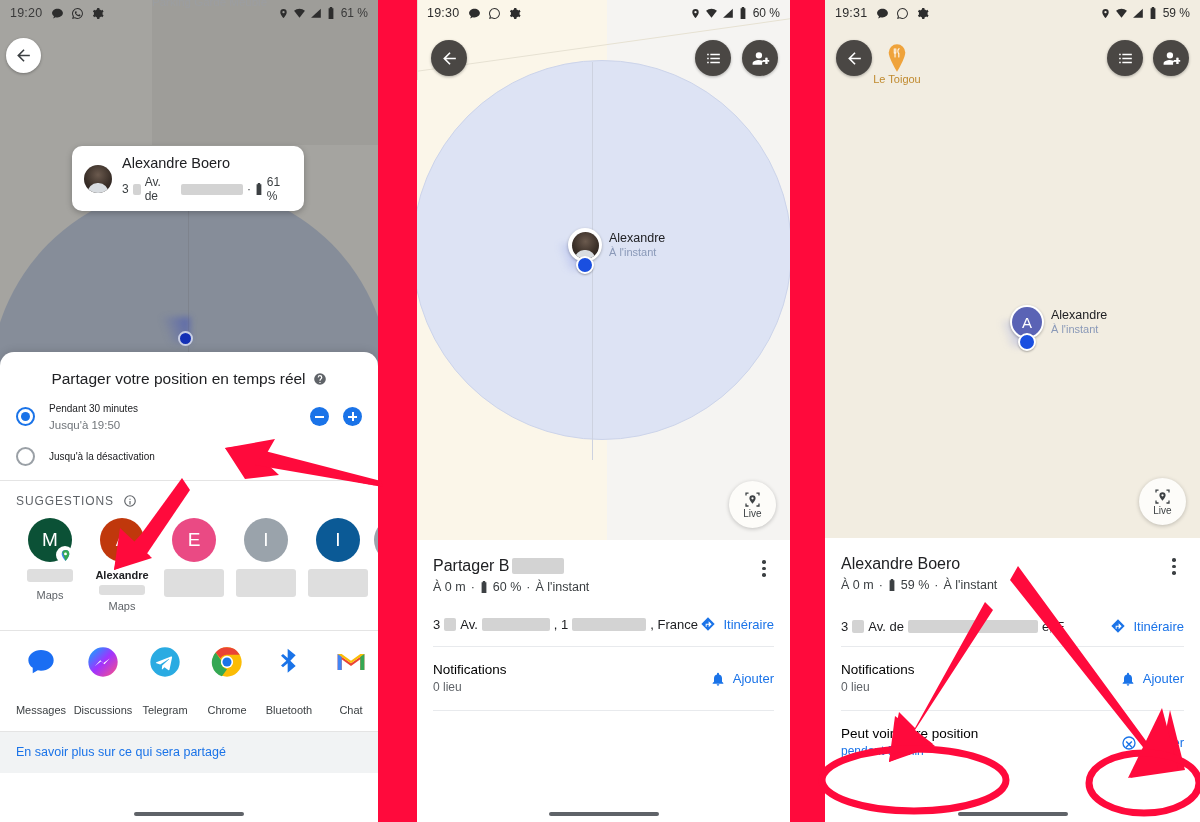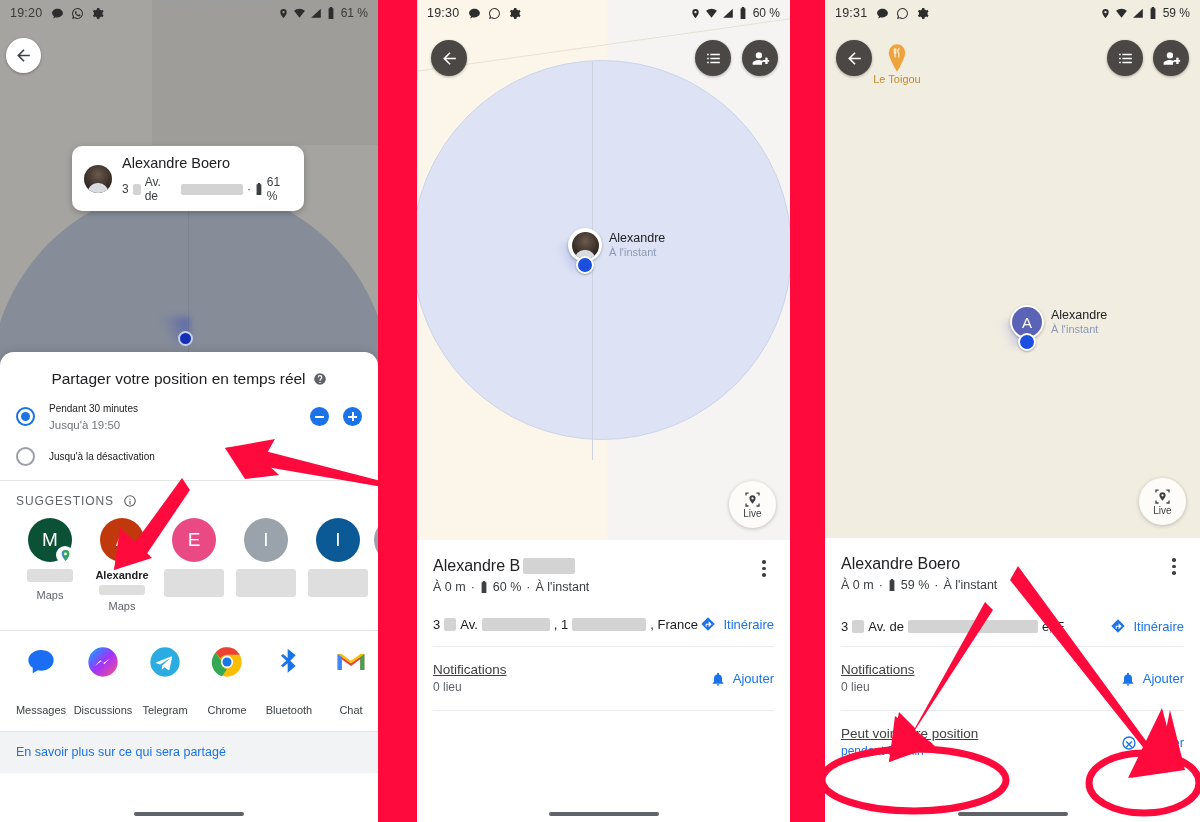--- a/index.html
+++ b/index.html
@@ -250,21 +250,21 @@
   .kebab { margin-left:auto; width:20px; display:flex;flex-direction:column;align-items:center;gap:3px; padding-top:4px;}
   .kebab i{width:3.5px;height:3.5px;border-radius:50%;background:#3c4043;display:block;}
   .ds-row {
     display:flex;align-items:center;
     padding: 14px 16px; min-height: 46px;
   }
   .ds-row-main { font-size:13px; color:#202124; display:flex;align-items:center;gap:4px;flex-wrap:wrap;}
   .ds-action { margin-left:auto; display:flex;align-items:center;gap:7px;color:#1a73e8;font-size:13px;}
   .ds-action svg{width:16px;height:16px;fill:#1a73e8;}
   .ds-sep { height:1px;background:#e8eaed;margin:0 16px;}
-  .ds-two-line .l1{font-size:13.5px;color:#404040;line-height:18px;text-decoration:underline;}
+  .ds-two-line .l1{font-size:13.5px;color:#000000;line-height:18px;}
   .ds-two-line .l2{font-size:12px;color:#5f6368;line-height:17px;}
   .ds-two-line .l2.blue{color:#1a73e8;}
   .cta {
     margin: 12px 16px 0 16px; height: 38px; border-radius: 5px;
     background:#1a73e8; color:#fff; font-size:13.5px; font-weight:600;
     display:flex;align-items:center;justify-content:center;
   }
   .batt-ico{width:8px;height:12px;display:inline-block;}
   .batt-ico svg{width:100%;height:100%;fill:#3c4043;}
 
@@ -614,21 +614,21 @@
           <path d="M3 3h4v1.6H4.6V7H3V3zm14 0h4v4h-1.6V4.6H17V3zM3 17h1.6v2.4H7V21H3v-4zm16.4 0H21v4h-4v-1.6h2.4V17z"></path>
           <path d="M12 6.6A3.9 3.9 0 008.1 10.5c0 2.9 3.9 6.9 3.9 6.9s3.9-4 3.9-6.9A3.9 3.9 0 0012 6.6zm0 5.3a1.4 1.4 0 110-2.8 1.4 1.4 0 010 2.8z"></path>
         </svg>
       <span>Live</span>
     </div>
 
     <div class="dsheet" style="height:282px;">
       <div class="ds-head">
         <div>
           <div class="ds-name">
-            <span>Alexandre B</span>
+            <span>Partager B</span>
             <span class="redact" style="width:52px;height:16px;margin-left:3px;"></span>
           </div>
           <div class="ds-meta">
             <span>À 0 m</span>
             <span>·</span>
             <span class="batt-ico"><svg viewBox="0 0 12 20">
                   <path d="M4 0h4v2h2v18H2V2h2z"></path>
                 </svg></span>
             <span>60 %</span>
             <span>·</span>

